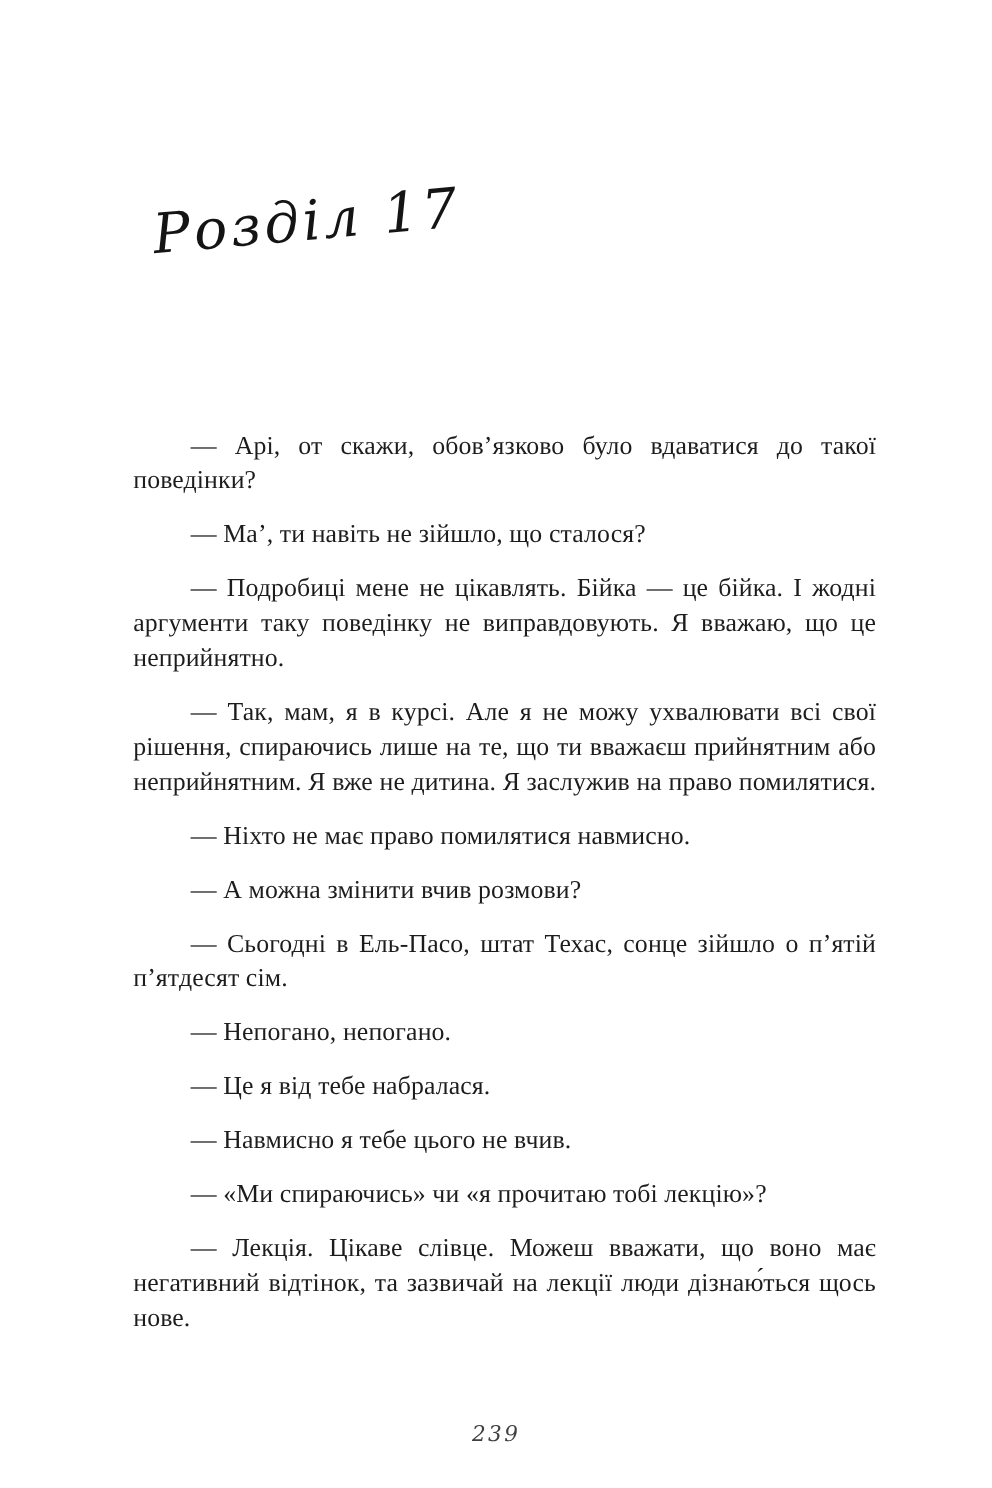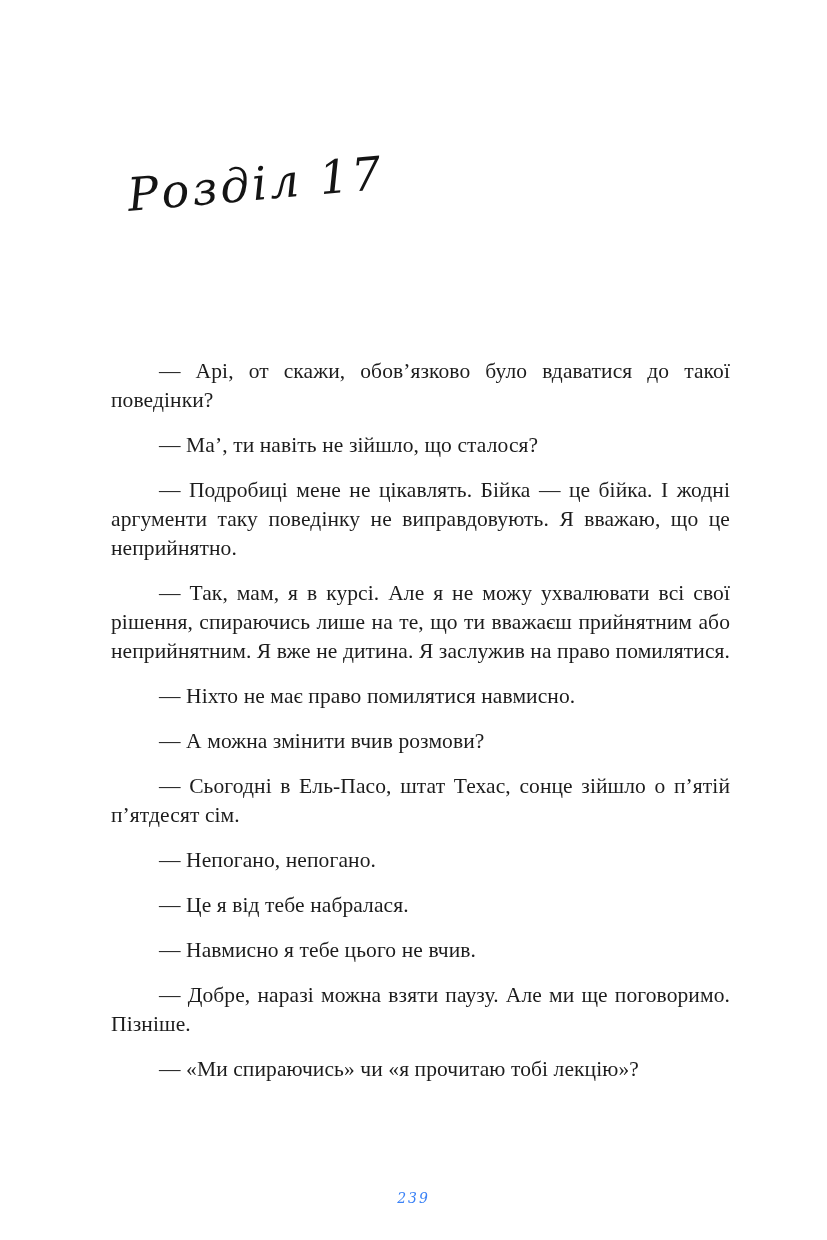--- a/index.html
+++ b/index.html
@@ -49,23 +49,23 @@
     text-indent: 48px;
   }
   .folio {
     position: absolute;
     bottom: 34px;
     left: 0;
     width: 100%;
     text-align: center;
     font-family: "DejaVu Serif", serif;
     font-style: italic;
-    font-size: 14px;
+    font-size: 18px;
     letter-spacing: 2px;
-    color: #3b82f6;
+    color: #404040;
   }
 </style>
 </head>
 <body>
 
 <div class="page">
 
   <div class="chapter-heading">
     <span class="chapter-title">Розділ 17</span>
   </div>
@@ -74,19 +74,19 @@
       <p class="para">— Арі, от скажи, обов’язково було вдаватися до такої поведінки?</p>
       <p class="para">— Ма’, ти навіть не зійшло, що сталося?</p>
       <p class="para">— Подробиці мене не цікавлять. Бійка — це бійка. І жодні аргументи таку поведінку не виправдовують. Я вважаю, що це неприйнятно.</p>
       <p class="para">— Так, мам, я в курсі. Але я не можу ухвалювати всі свої рішення, спираючись лише на те, що ти вважаєш прийнятним або неприйнятним. Я вже не дитина. Я заслужив на право помилятися.</p>
       <p class="para">— Ніхто не має право помилятися навмисно.</p>
       <p class="para">— А можна змінити вчив розмови?</p>
       <p class="para">— Сьогодні в Ель-Пасо, штат Техас, сонце зійшло о п’ятій п’ятдесят сім.</p>
       <p class="para">— Непогано, непогано.</p>
       <p class="para">— Це я від тебе набралася.</p>
       <p class="para">— Навмисно я тебе цього не вчив.</p>
-      <p class="para">— Добре, наразі можна взяти паузу. Але ми ще поговоримо. Пізніше.</p>
       <p class="para">— «Ми спираючись» чи «я прочитаю тобі лекцію»?</p>
+      <p class="para">— Лекція. Цікаве слівце. Можеш вважати, що воно має негативний відтінок, та зазвичай на лекції люди дізнаю́ться щось нове.</p>
     </div>
 
   <div class="folio">239</div>
 
 </div>
 
 </body></html>

